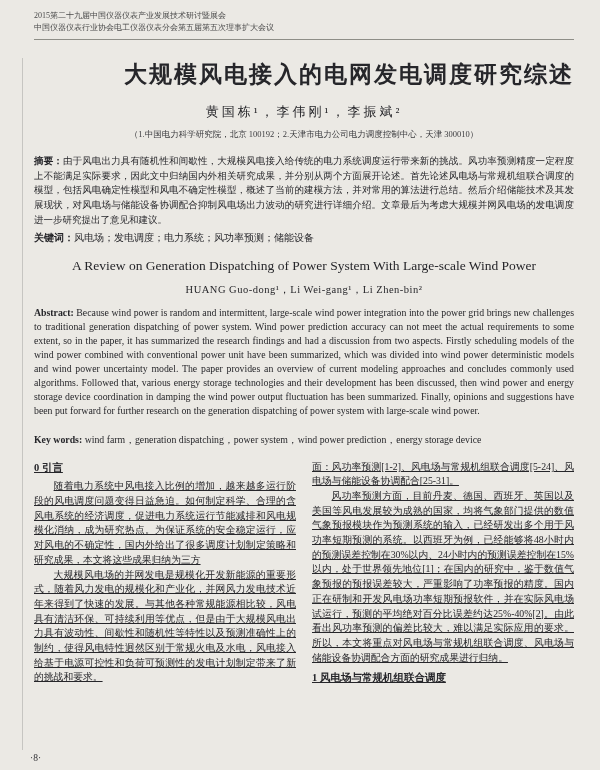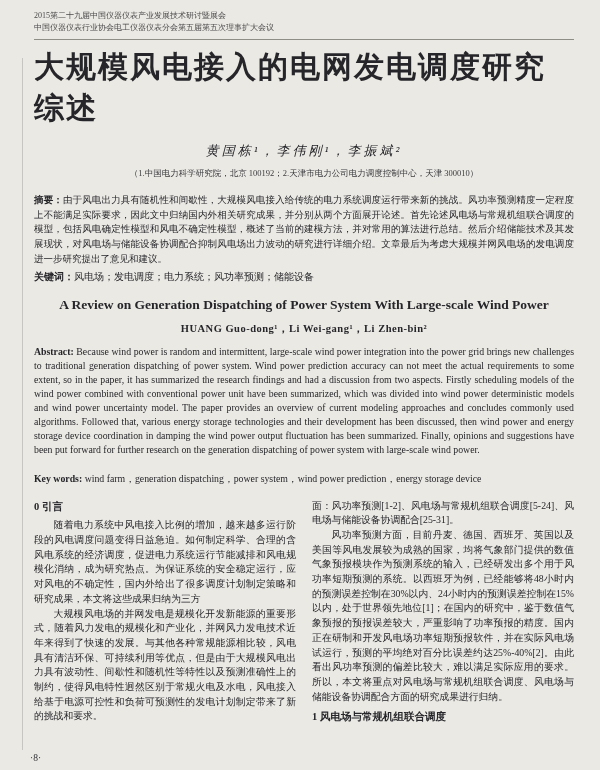--- a/index.html
+++ b/index.html
@@ -9,33 +9,33 @@
     background: #ebe9e4;
     font-family: "Liberation Serif", serif;
     color: #26262a;
     position: relative;
     overflow: hidden;
   }
   .page { position: absolute; inset: 0; padding: 10px 26px 0 34px; }
   .scan-line { position: absolute; left: 22px; top: 58px; bottom: 20px; width: 1px; background: rgba(70,70,70,.22); }
   .header { text-align: left; font-size: 8px; color: #4a4a4a; line-height: 1.55; }
   .header-rule { border: none; border-top: 1px solid #8e8e87; margin: 4px 0 0 0; }
-  h1.title-cn { text-align: left; font-size: 30px; font-weight: bold; letter-spacing: 2px; margin: 7px 0 0 0; }
-  .authors-cn { text-align: center; font-size: 13px; margin-top: 13px; letter-spacing: 3px; font-style: italic; }
+  h1.title-cn { text-align: right; font-size: 23px; font-weight: bold; letter-spacing: 2px; margin: 19px 0 0 0; }
+  .authors-cn { text-align: center; font-size: 13px; margin-top: 13px; letter-spacing: 3px; }
   .affil-cn { text-align: center; font-size: 8.5px; color: #3b3b3e; margin-top: 8px; }
   .abstract { margin: 13px 0 0 0; font-size: 9.5px; line-height: 1.55; text-align: justify; }
   .label { font-weight: bold; }
   .keywords { margin: 4px 0 0 0; font-size: 10px; }
-  h2.title-en { text-align: center; font-size: 13.5px; font-weight: bold; margin: 13px 0 0 0; }
-  .authors-en { text-align: center; font-size: 10.5px; margin-top: 9px; letter-spacing: .5px; font-weight: bold; }
+  h2.title-en { text-align: center; font-size: 13.5px; font-weight: normal; margin: 13px 0 0 0; }
+  .authors-en { text-align: center; font-size: 10.5px; margin-top: 9px; letter-spacing: .5px; }
   .affil-en { text-align: center; font-size: 8.5px; color: #3b3b3e; margin-top: 6px; }
   .abstract-en { margin: 9px 0 16px 0; font-size: 9.8px; line-height: 1.42; text-align: justify; }
   .keywords-en { margin: 7px 0 0 0; font-size: 9.8px; }
   .columns { display: flex; gap: 16px; margin-top: 13px; font-size: 9.8px; line-height: 1.5; }
-  .col { flex: 1; min-width: 0; text-align: justify; }
+  .col { flex: 1; min-width: 0; text-align: justify; text-decoration: underline; }
   h3.sec-heading { font-size: 10.5px; font-weight: bold; margin: 0 0 4px 0; }
   h3.sec-heading-next { margin: 5px 0 0 0; }
   .col p { margin: 0; text-indent: 2em; }
   .col p.cont { text-indent: 0; }
   .page-num { position: absolute; left: 30px; bottom: 7px; font-size: 9.5px; color: #2e2e32; }
 </style>
 </head>
 <body>
 
 <div class="page">

